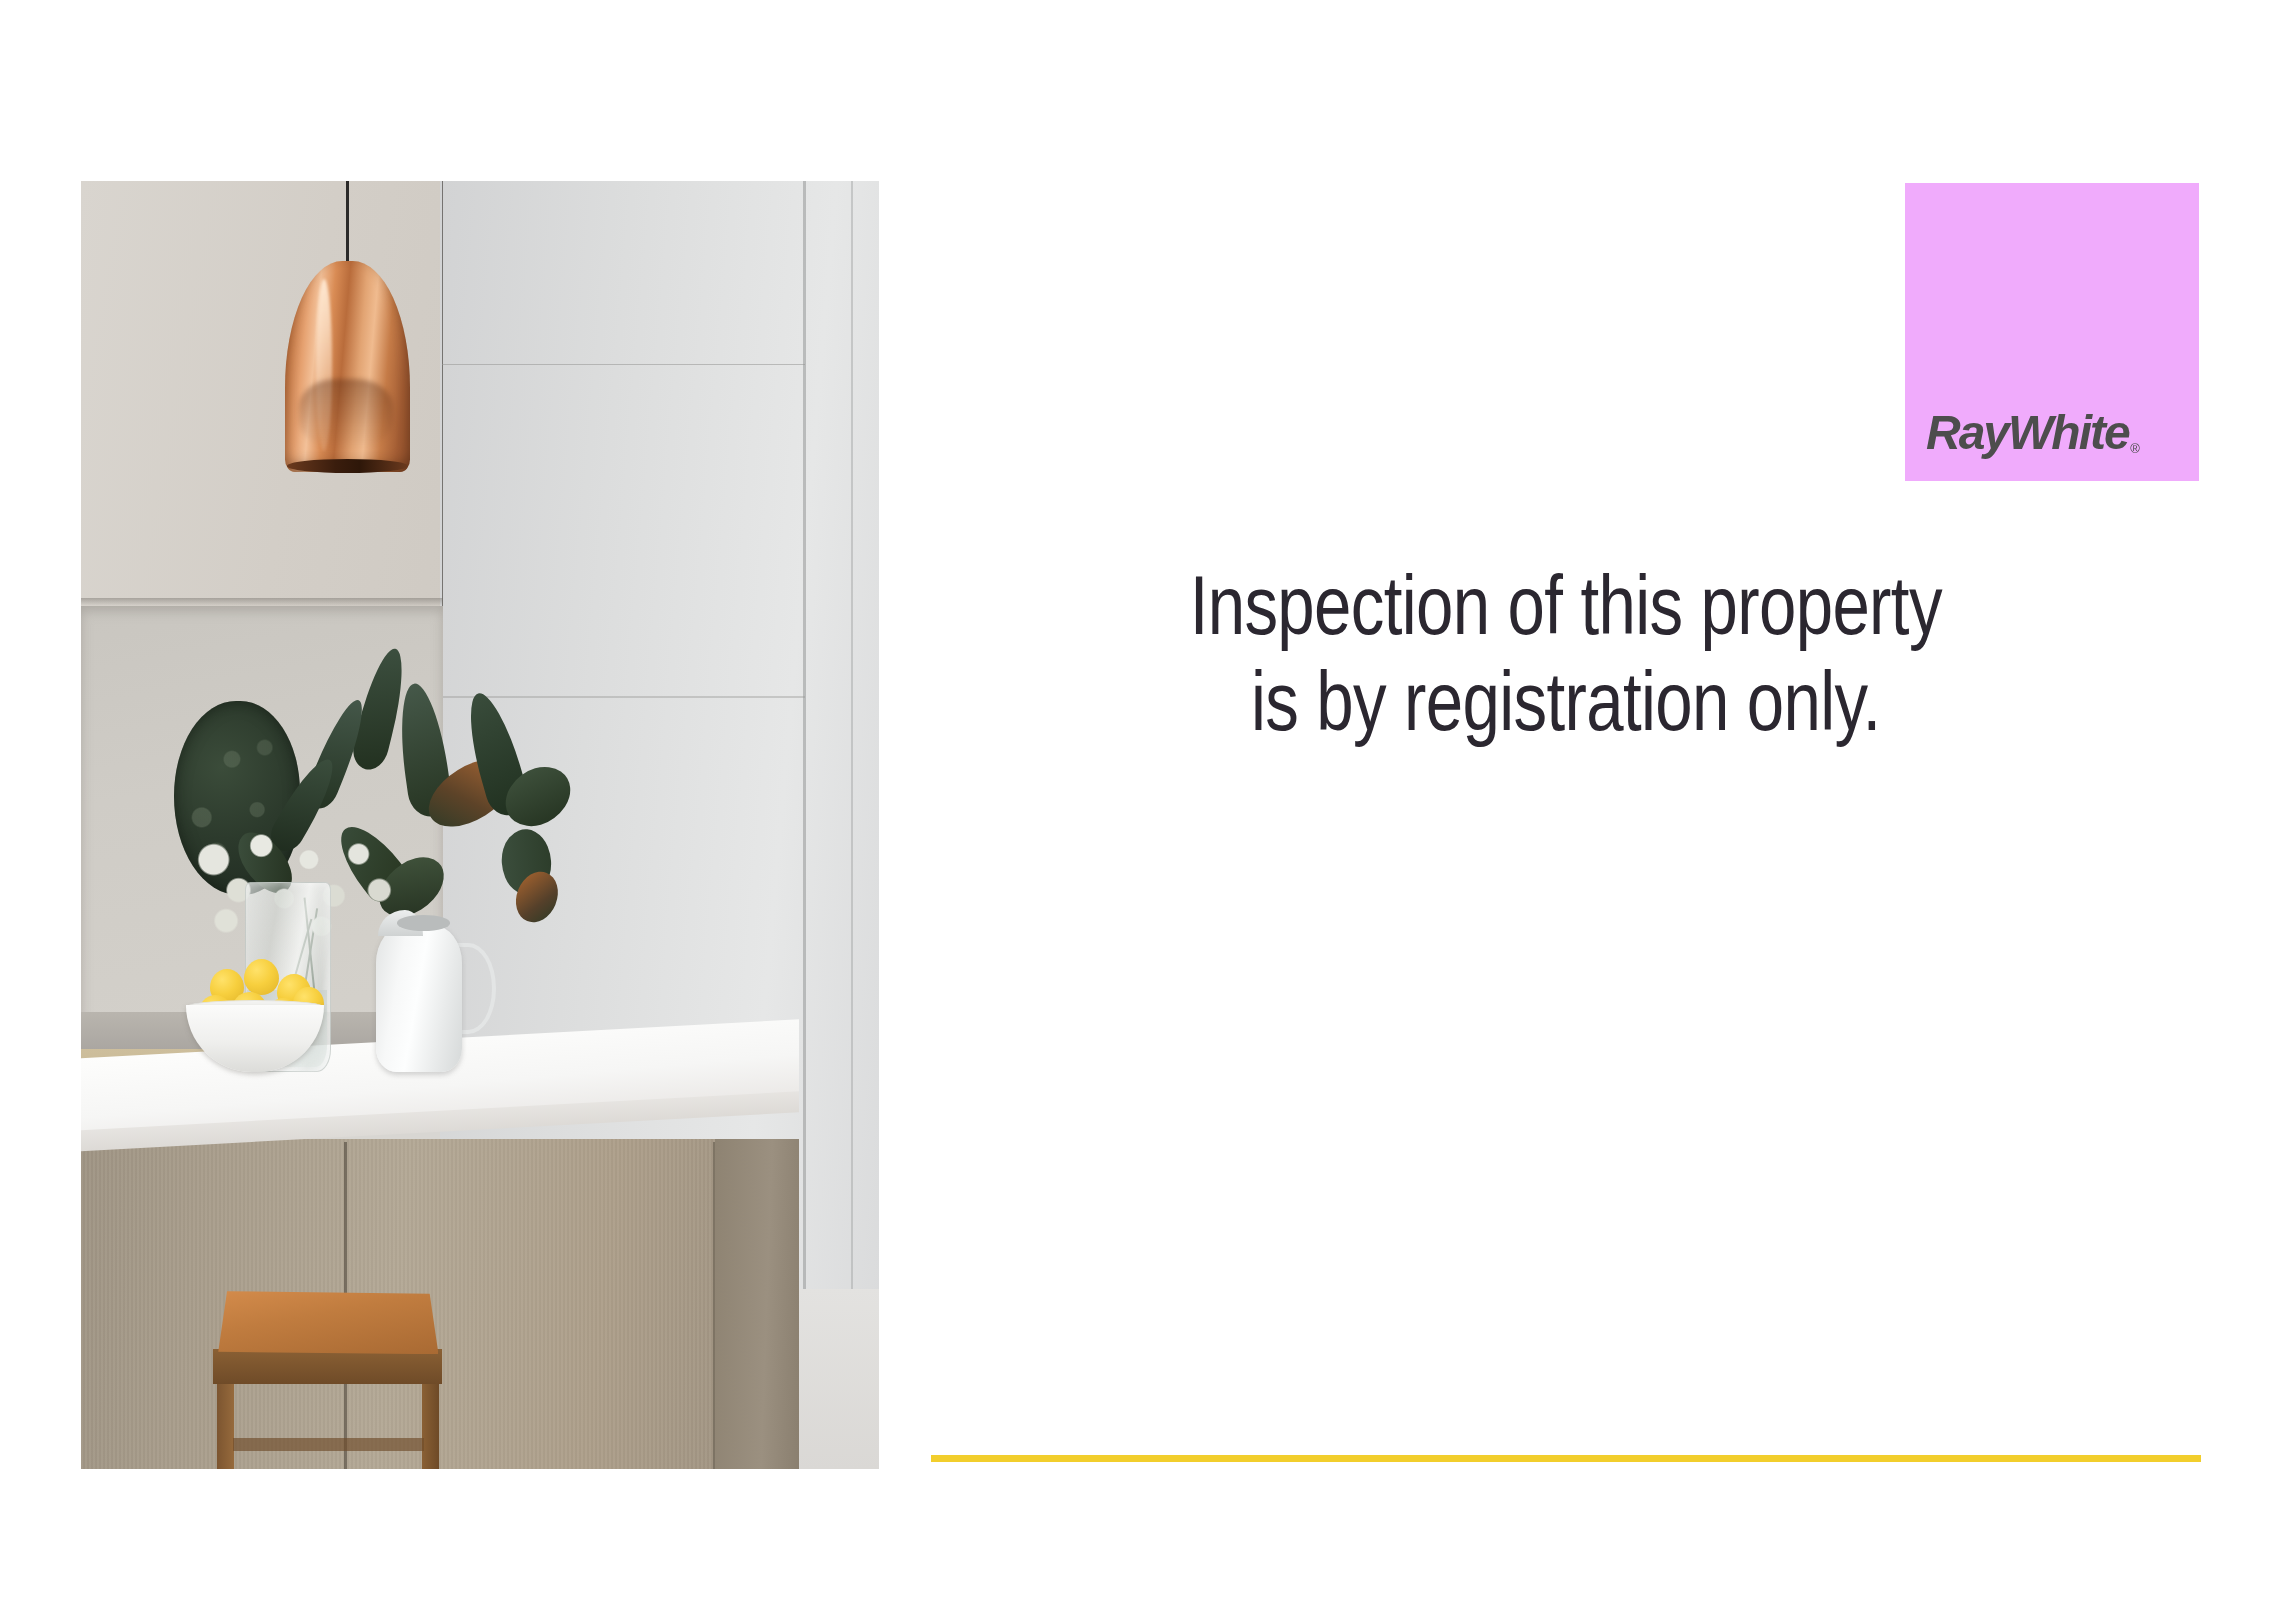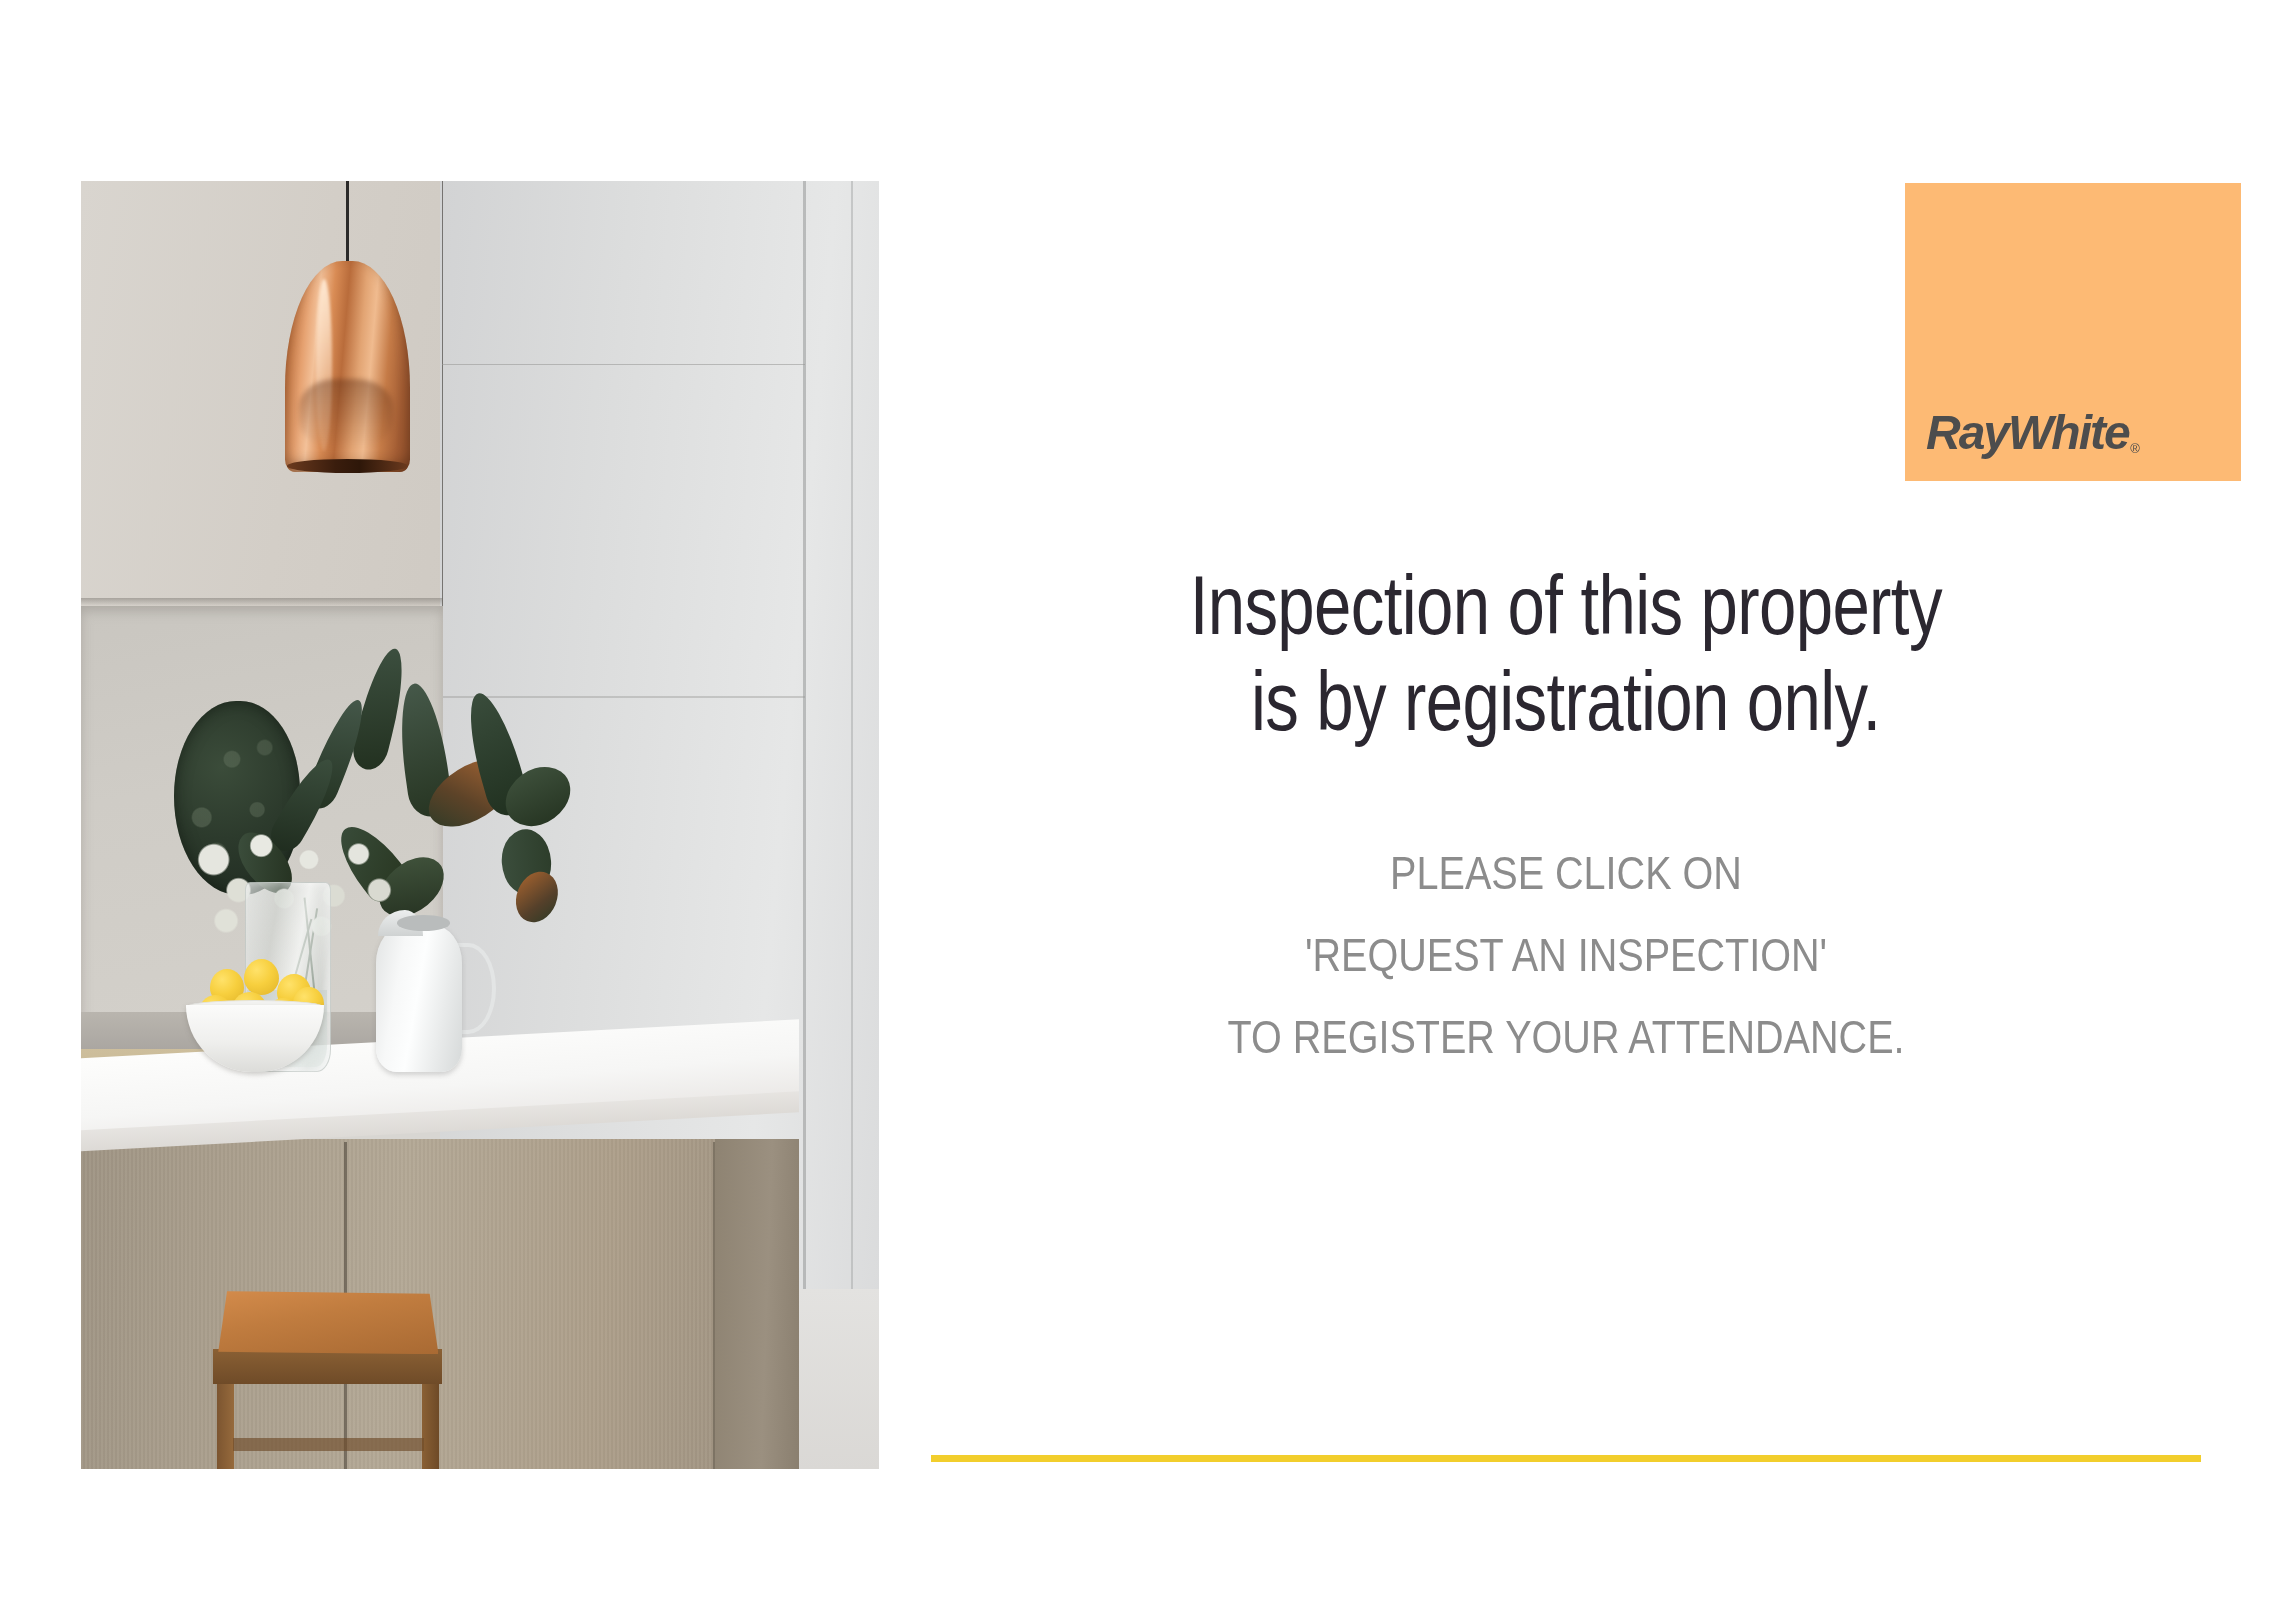--- a/index.html
+++ b/index.html
@@ -352,46 +352,38 @@
       <div class="bowl"></div>
 
       <div class="jug-handle"></div>
       <div class="jug-body"></div>
       <div class="jug-spout"></div>
       <div class="jug-mouth"></div>
 
     </div>
   </div>
 
-  <div style="position:absolute;left:1905px;top:183px;width:336px;height:298px;background:#fdba74;">
+  <div style="position:absolute;left:1905px;top:183px;width:294px;height:298px;background:#f0abfc;">
     <div style="position:absolute;left:21px;bottom:24px;display:flex;align-items:flex-end;">
       <span style="font-family:'Liberation Sans',sans-serif;font-style:italic;font-weight:bold;
                    font-size:48px;letter-spacing:-2px;color:#4D4D4D;line-height:1;">RayWhite</span>
       <span style="font-family:'Liberation Sans',sans-serif;font-size:13px;color:#4D4D4D;
                    line-height:1;margin-left:1.6px;margin-bottom:2.4px;">®</span>
     </div>
   </div>
 
   <div style="position:absolute;left:931px;top:558px;width:1270px;text-align:center;">
 
     <div style="font-family:'Liberation Sans',sans-serif;font-size:84px;line-height:1.14;
                 color:#2B2730;letter-spacing:-0.8px;transform:scaleX(0.80);transform-origin:center top;
                 width:125%;margin-left:-12.5%;">
       <div>Inspection of this property</div>
       <div>is by registration only.</div>
     </div>
 
-    <div style="margin-top:100px;">
-      <div style="font-family:'Liberation Sans',sans-serif;font-size:46px;color:#8C8C8C;
-                  line-height:1;letter-spacing:0px;transform:scaleX(0.86);">PLEASE CLICK ON</div>
-      <div style="font-family:'Liberation Sans',sans-serif;font-size:46px;color:#8C8C8C;
-                  line-height:1;margin-top:36px;letter-spacing:0px;transform:scaleX(0.86);">'REQUEST AN INSPECTION'</div>
-      <div style="font-family:'Liberation Sans',sans-serif;font-size:46px;color:#8C8C8C;
-                  line-height:1;margin-top:36px;letter-spacing:0px;transform:scaleX(0.86);">TO REGISTER YOUR ATTENDANCE.</div>
-    </div>
 
 
   </div>
 
   <div style="position:absolute;left:931px;top:1455px;width:1270px;height:7.3px;background:#F2CE2C;"></div>
 
 </div>
 
 
 </body></html>

